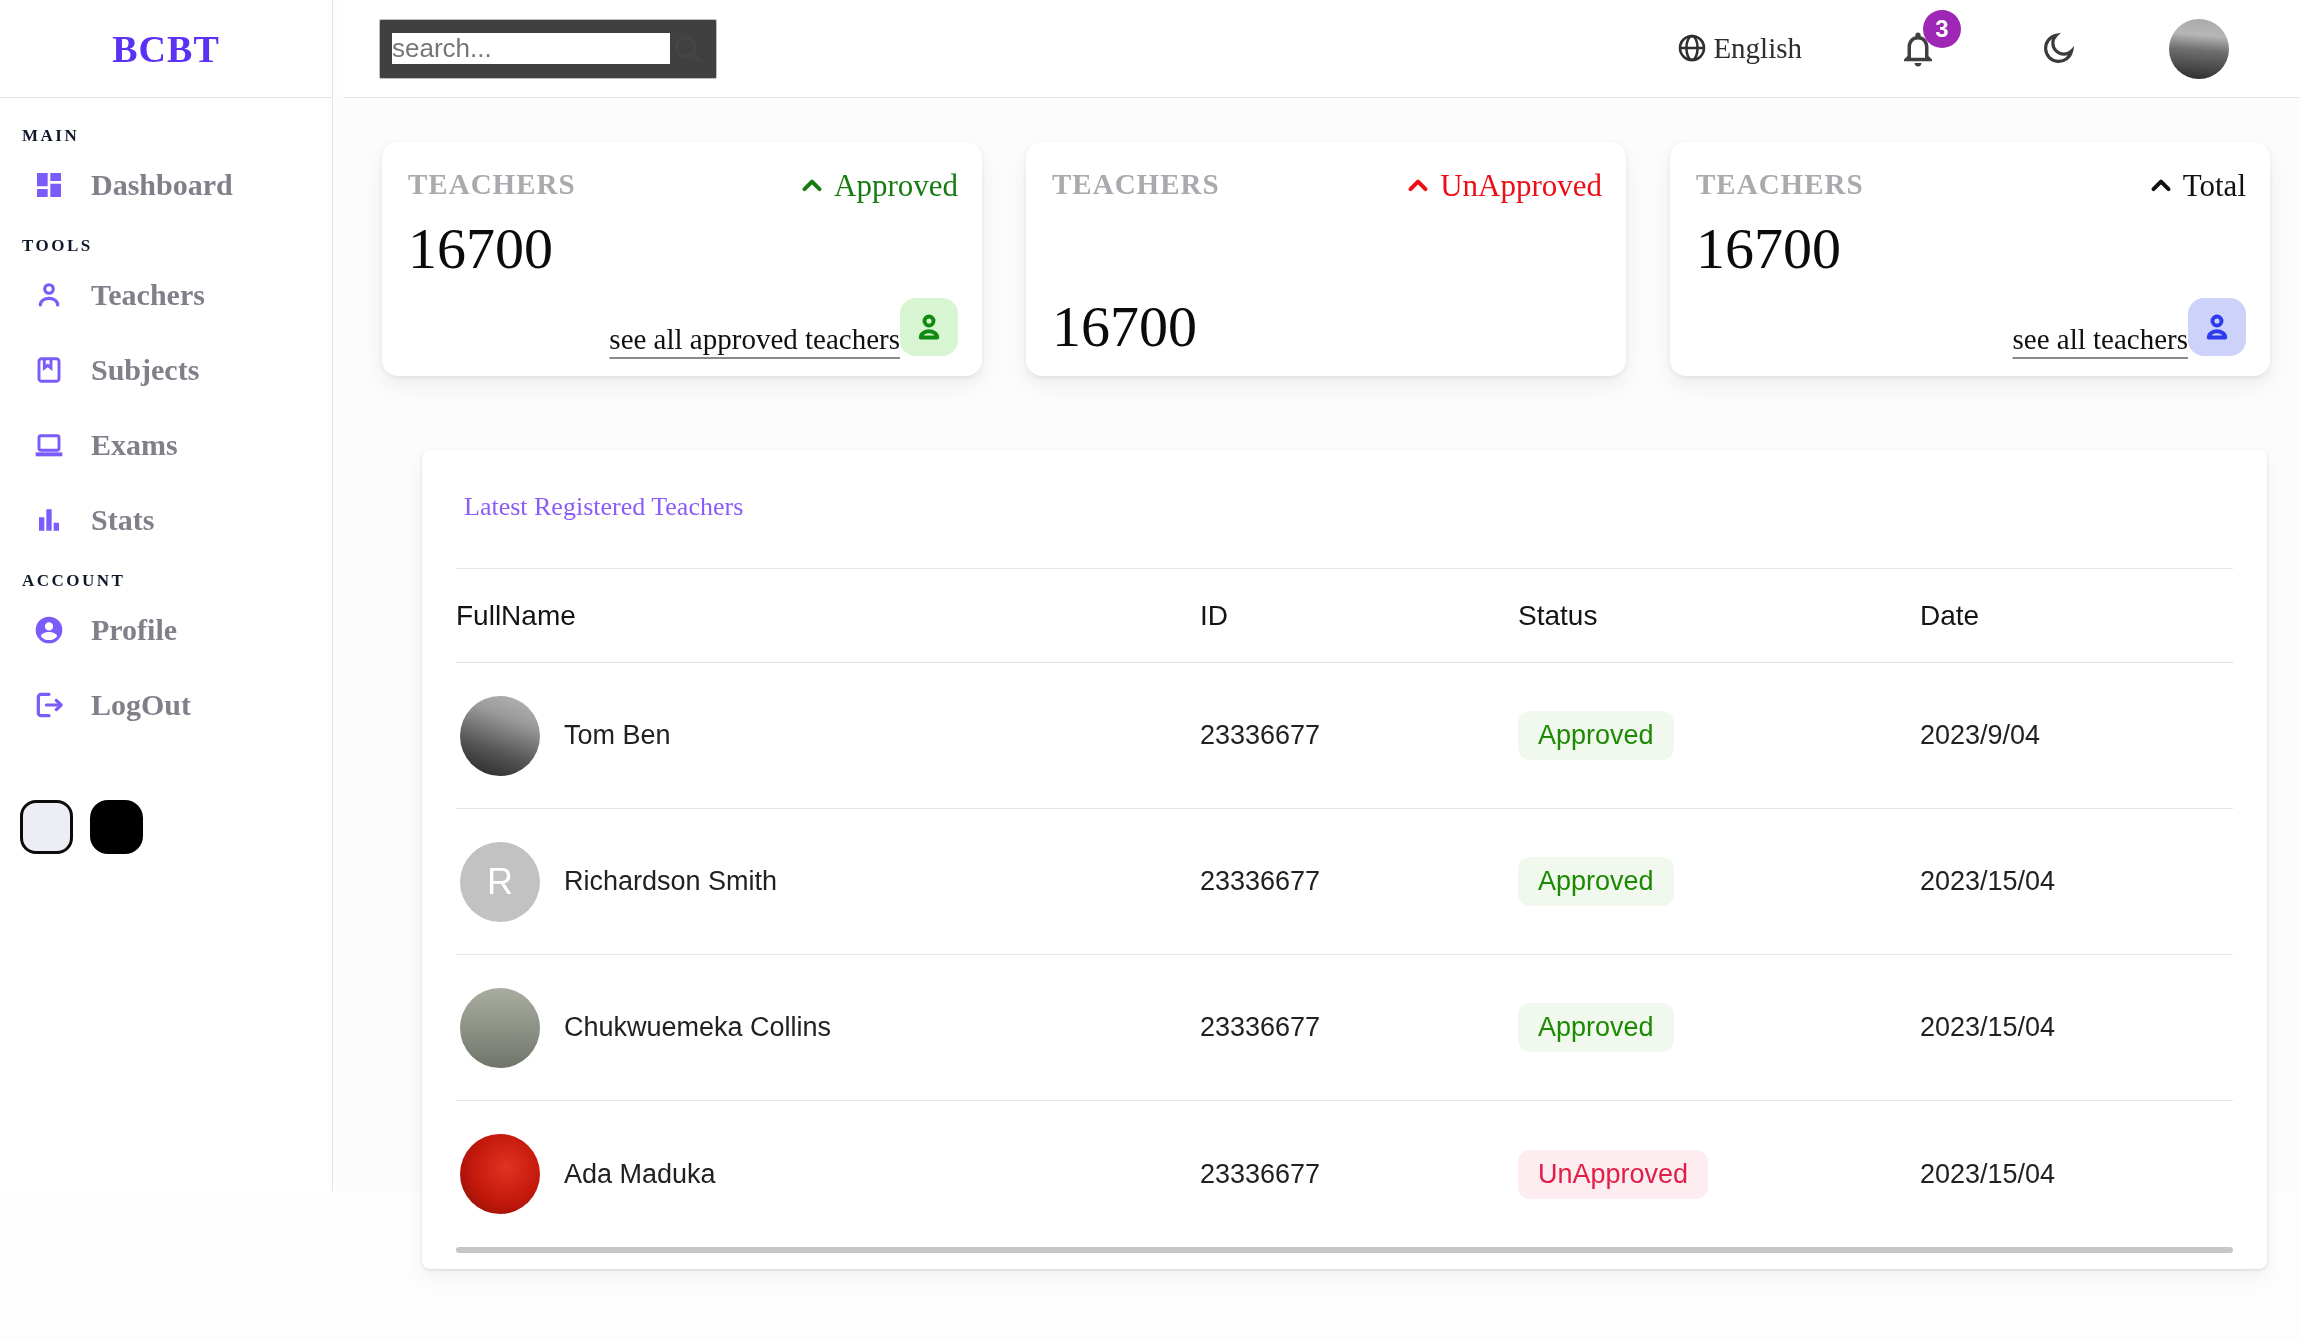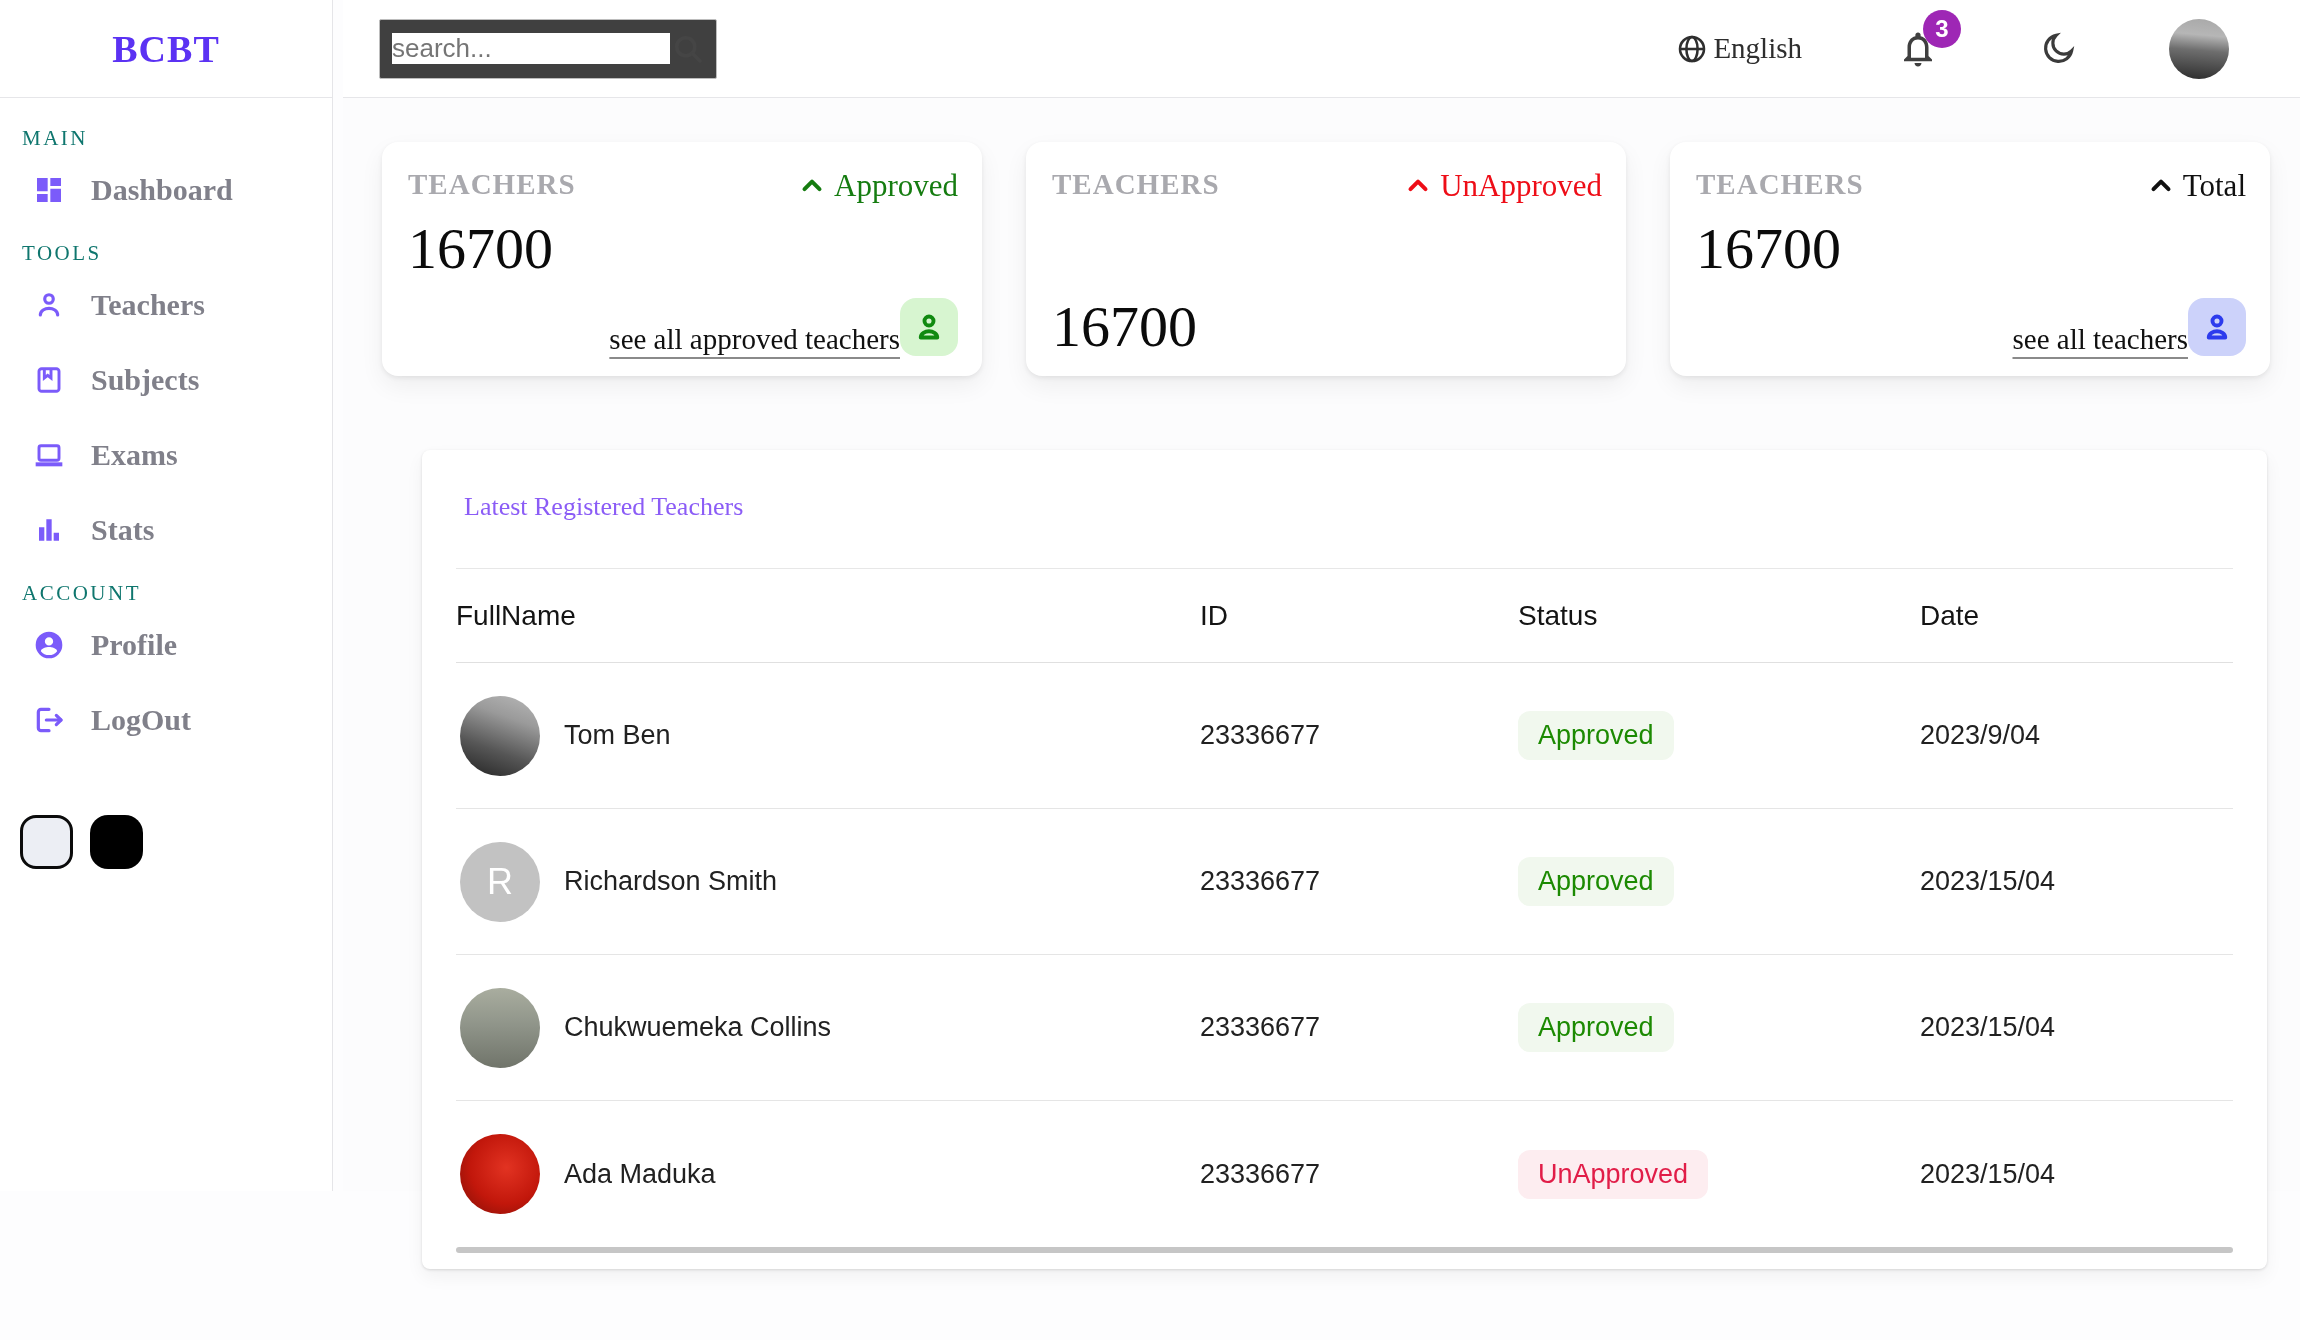--- a/index.html
+++ b/index.html
@@ -5,38 +5,38 @@
   * { margin:0; padding:0; box-sizing:border-box; }
   html,body { width:2300px; height:1340px; }
   body { font-family:"Liberation Serif", serif; background:#fdfdfe; overflow:hidden; }
   .app { display:flex; width:2300px; height:1191px;gap:10px; }
 
   
   .sidebar { width:333px; min-width:333px; background:#ffffff; border-right:1px solid #e5e5e8; display:flex; flex-direction:column; }
   .logo-box { height:98px; border-bottom:1px solid #e6e6e9; display:flex; align-items:center; justify-content:center; }
   .logo { font-size:38px; font-weight:bold; color:#5b32f3; letter-spacing:1px; }
   .nav { padding-top:28px; }
-  .nav-section-label { margin:8px 0 0 22px; font-size:21px; font-weight:normal; color:#0f766e; letter-spacing:2.5px; }
+  .nav-section-label { margin:8px 0 0 22px; font-size:17px; font-weight:bold; color:#0f172a; letter-spacing:2.5px; }
   .nav-section-label.first { margin-top:0; }
   .nav-item { margin:15px 0 27px 33px; height:48px; display:flex; align-items:center; gap:26px; cursor:pointer; }
   .nav-item .nicon { width:32px; height:32px; display:flex; align-items:center; justify-content:center; color:#7b5bfa; }
   .nav-item .nlabel { font-size:30px; font-weight:bold; color:#80808a; }
   .theme-row { margin:44px 0 0 20px; display:flex; gap:17px; }
   .theme-light { width:53px; height:54px; border-radius:16px; background:#eceef4; border:3px solid #0b0b0b; cursor:pointer; }
   .theme-dark { width:53px; height:54px; border-radius:18px; background:#000; cursor:pointer; }
 
   
   .main { flex:1; display:flex; flex-direction:column; background:#fcfcfd; }
   .topbar { height:98px; min-height:98px; background:#fff; border-bottom:1px solid #e6e6e9; display:flex; align-items:center; padding:0 80px 0 36px; }
   .searchbox { width:338px; height:60px; border:1px solid #bdbdbd; border-radius:2px; background:#404040; display:flex; align-items:center; padding:0 10px 0 12px; }
   .searchbox input { flex:1; border:none; outline:none; font-family:"Liberation Sans", sans-serif; font-size:26px; color:#444; min-width:0; }
   .searchbox input::placeholder { color:#757575; }
   .search-btn { background:none; border:none; cursor:pointer; color:#454545; display:flex; align-items:center; }
   .top-right { margin-left:auto; display:flex; align-items:center; }
-  .lang { display:flex; align-items:flex-end; gap:5px; color:#2e2e2e; cursor:pointer; }
+  .lang { display:flex; align-items:flex-start; gap:5px; color:#2e2e2e; cursor:pointer; }
   .lang-label { font-size:29px; }
   .bell-wrap { position:relative; margin-left:95px; cursor:pointer; color:#3f3f3f; }
   .badge { position:absolute; top:-18px; right:-22px; width:38px; height:38px; border-radius:50%; background:#9e27b5; color:#fff; font-family:"Liberation Sans", sans-serif; font-size:24px; font-weight:bold; display:flex; align-items:center; justify-content:center; }
   .moon-wrap { margin-left:100px; cursor:pointer; color:#3b3b3b; display:flex; }
   .avatar-top { margin-left:92px; width:60px; height:60px; border-radius:50%; cursor:pointer;
       background:linear-gradient(185deg,#a8a8a8 0%,#b6b6b6 28%,#6e6e6e 52%,#2c2c2c 100%); }
 
   
   .cards { margin:44px 0 0 39px; display:flex; gap:44px; }
   .card { width:600px; height:234px; background:#fff; border-radius:16px; padding:26px 24px 20px 26px;

